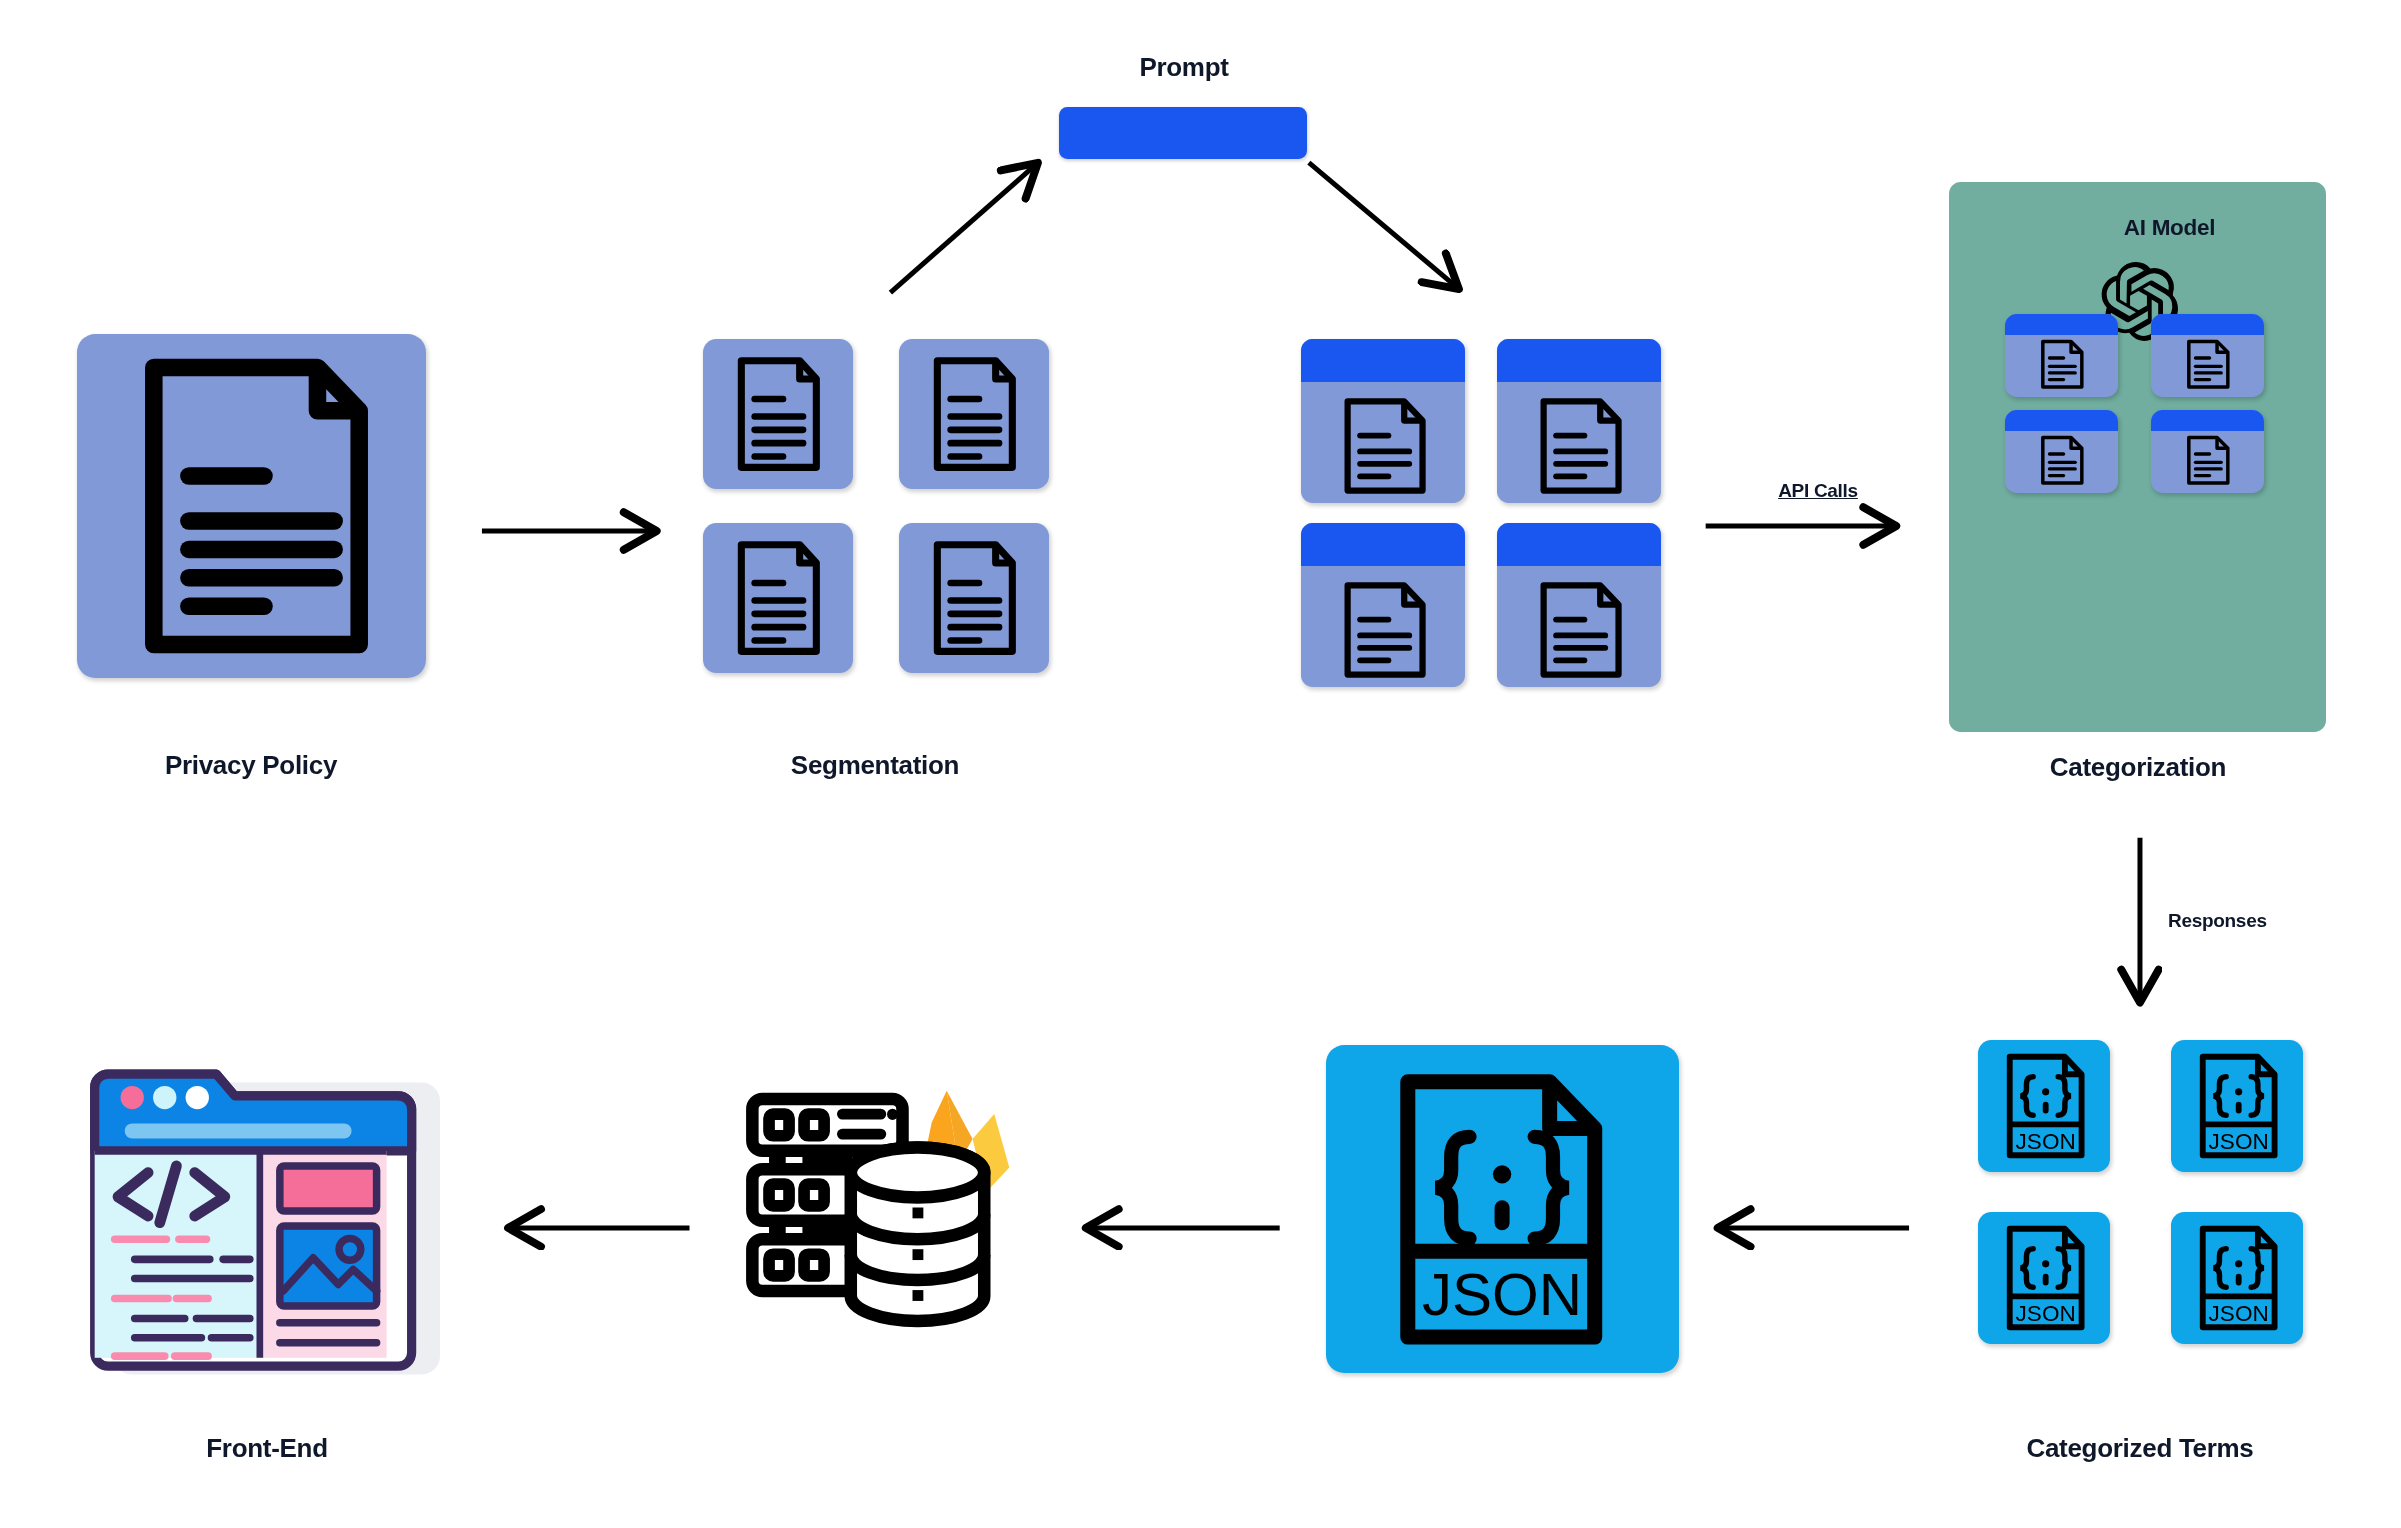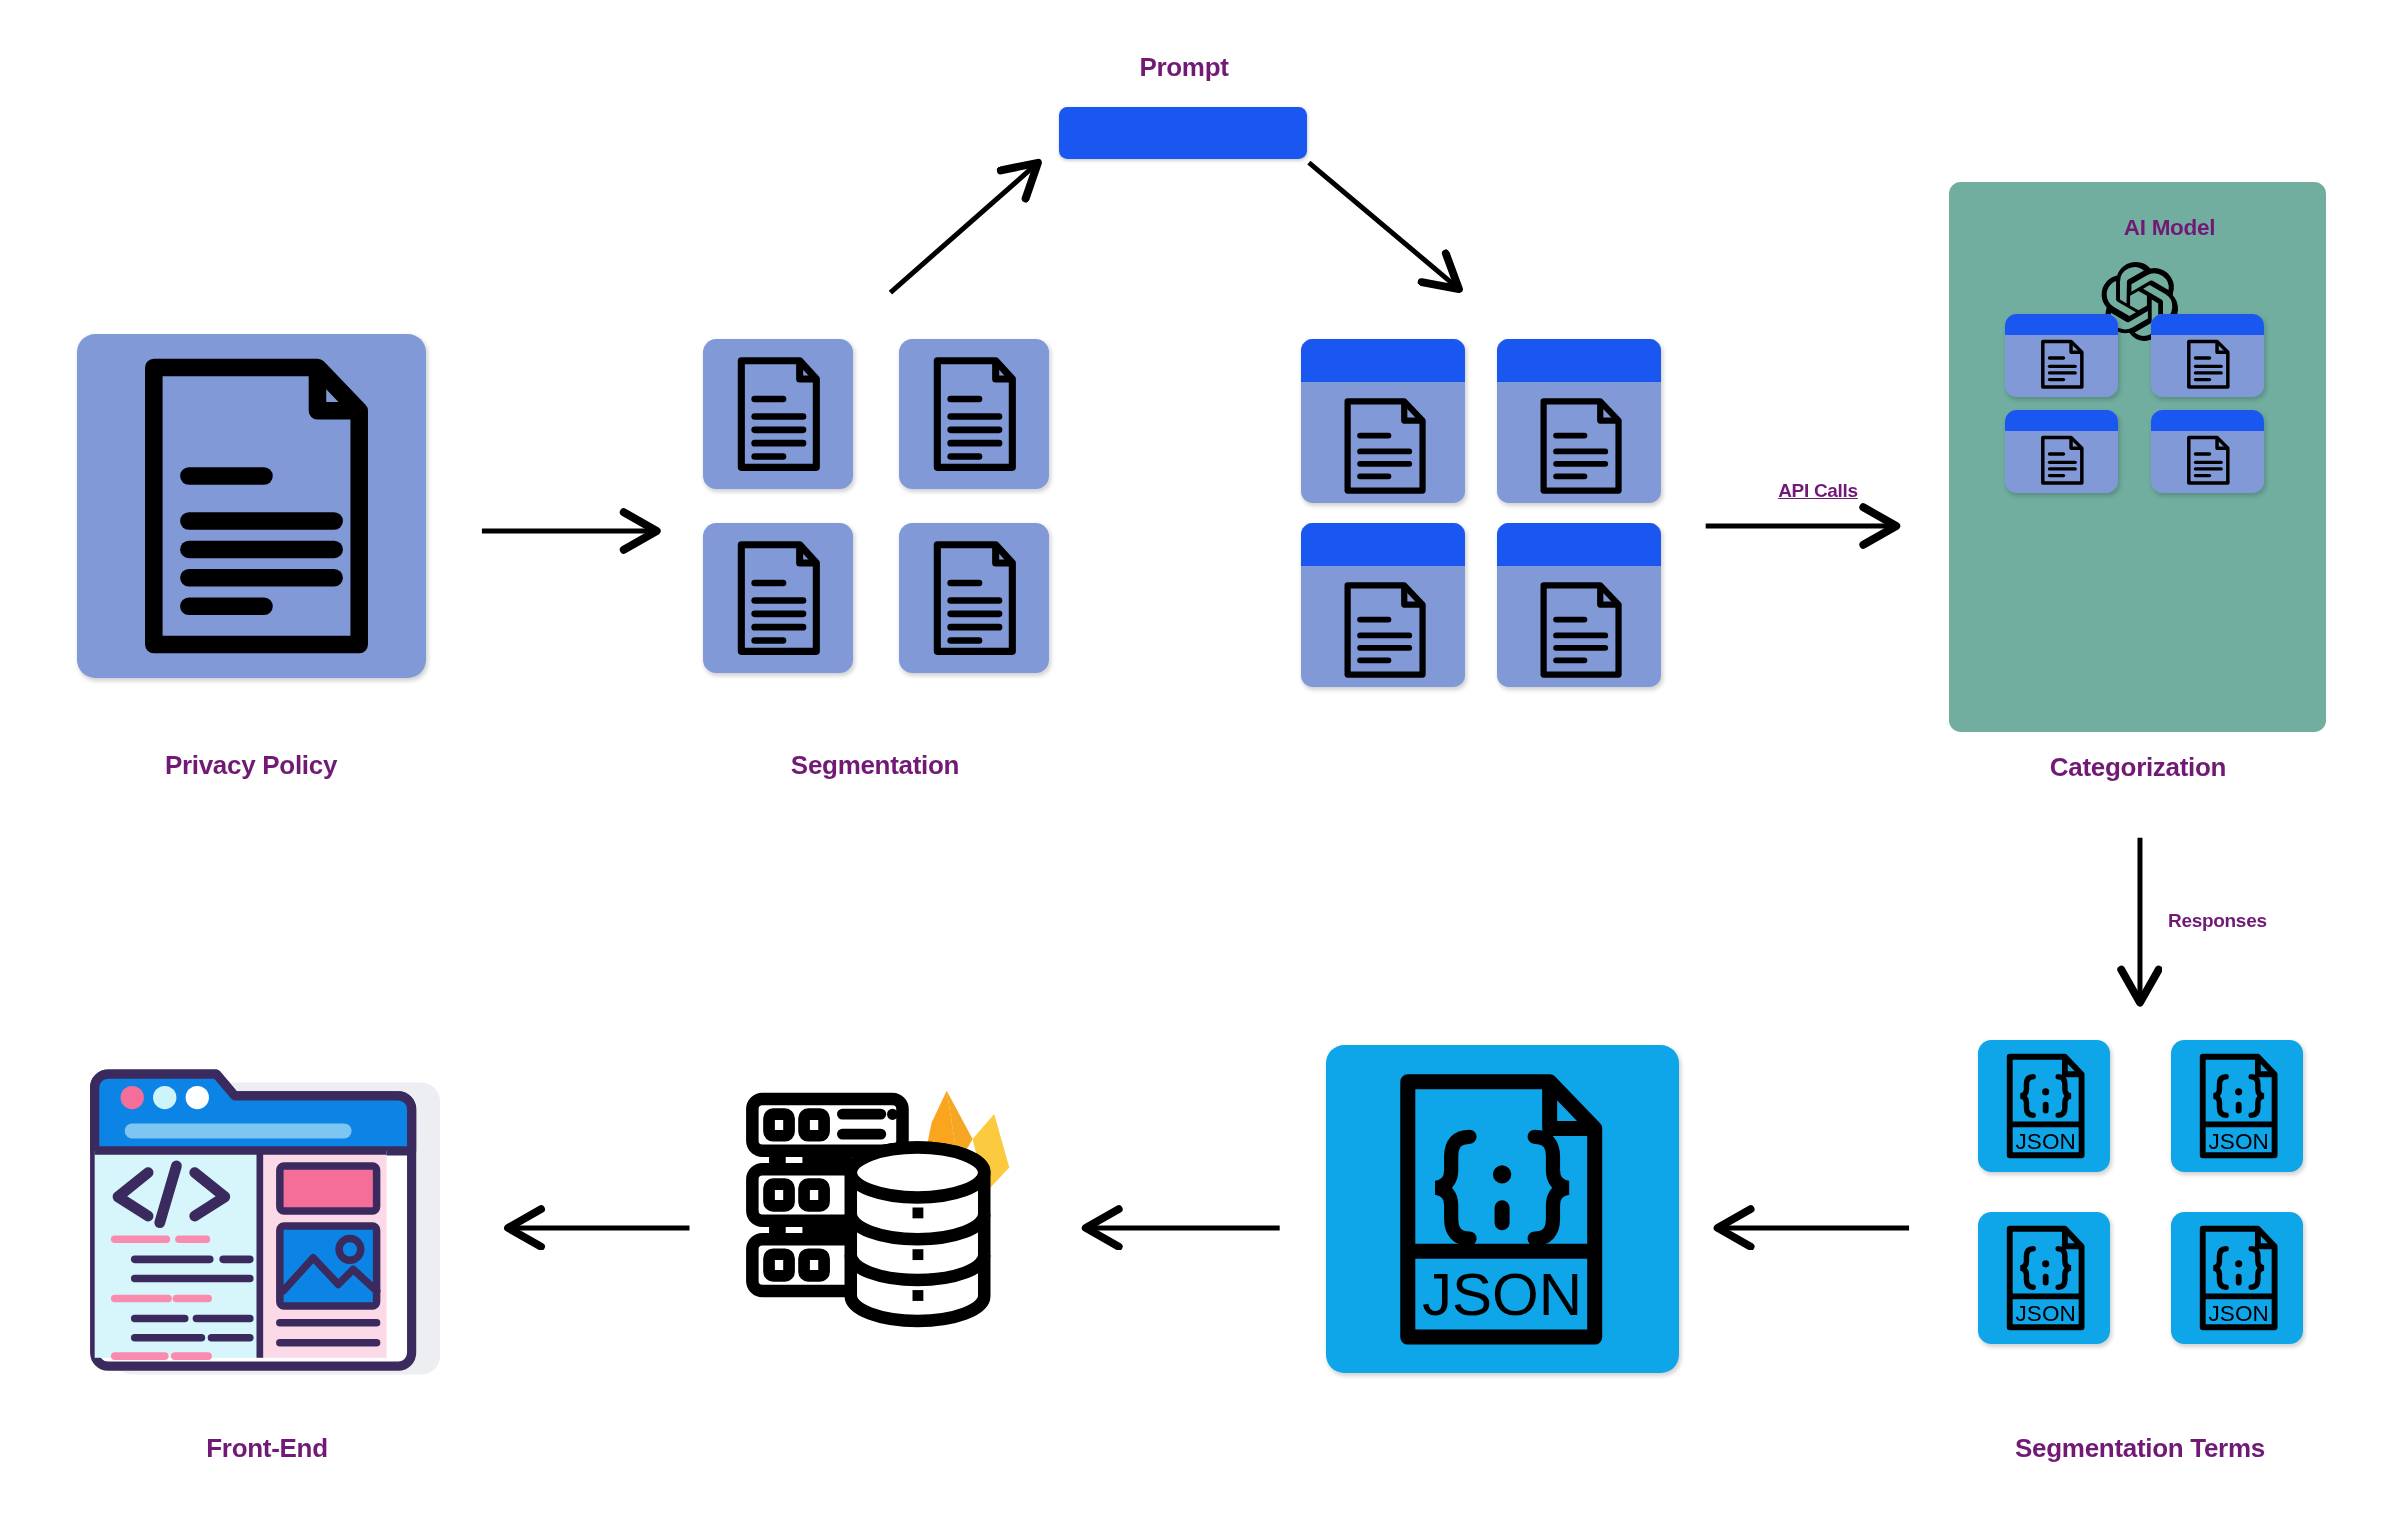--- a/index.html
+++ b/index.html
@@ -1,21 +1,21 @@
 <!DOCTYPE html>
 <html style="font-size:13.3px"><head>
 <meta charset="utf-8">
 <style>
   html,body{margin:0;padding:0;background:#ffffff;}
   body{width:2401px;height:1528px;position:relative;overflow:hidden;
        font-family:"Liberation Sans","DejaVu Sans",sans-serif;}
   .stage{position:absolute;left:0;top:0;width:2401px;height:1528px;}
 
   .node{position:absolute;}
-  .lbl{position:absolute;text-align:center;font-weight:bold;color:#701a75;
+  .lbl{position:absolute;text-align:center;font-weight:bold;color:#0f172a;
        line-height:1.22;letter-spacing:-0.3px;}
   .lbl-26{font-size:22.5px;}
   .lbl-30{font-size:26px;}
   .lbl-big{font-size:42px;letter-spacing:-0.8px;}
   .lbl-22{font-size:19px;}
 
   
   .tile{position:absolute;border-radius:13.3px;background:#8199d6;
         box-shadow:1.7px 2.5px 4.2px rgba(0,0,0,.18);}
   .tile-lg{border-radius:18.3px;}
@@ -297,21 +297,21 @@
       <path d="M38 20 H104 L124 41 V138 H38 Z" fill="none" stroke="#000" stroke-width="7" stroke-linejoin="round"></path>
       <path d="M104 20 V41 H124" fill="none" stroke="#000" stroke-width="7" stroke-linejoin="round"></path>
       <line x1="38" y1="101" x2="124" y2="101" stroke="#000" stroke-width="7"></line>
       <path d="M66 44 q-8 0 -8 9 v6 q0 7 -7 8 q7 1 7 8 v6 q0 9 8 9" fill="none" stroke="#000" stroke-width="6.5" stroke-linecap="round"></path>
       <path d="M96 44 q8 0 8 9 v6 q0 7 7 8 q-7 1 -7 8 v6 q0 9 -8 9" fill="none" stroke="#000" stroke-width="6.5" stroke-linecap="round"></path>
       <circle cx="81" cy="62" r="4.3" fill="#000"></circle>
       <rect x="77.5" y="74" width="7" height="14" rx="3.5" fill="#000"></rect>
       <text x="81" y="130" text-anchor="middle" font-family="'Liberation Sans',sans-serif" font-size="27" font-weight="400" fill="#000">JSON</text>
     </svg>
   </div>
-  <div class="lbl lbl-30" style="left:1965px;top:1433px;width:350px;">Segmentation Terms</div>
+  <div class="lbl lbl-30" style="left:1965px;top:1433px;width:350px;">Categorized Terms</div>
 
   <div class="tile tile-purple tile-lg" style="left:1326px;top:1045px;width:353px;height:328px;">
     <svg width="353" height="328" viewBox="0 0 423 393">
       <path d="M98 44 H268 L322 100 V350 H98 Z" fill="none" stroke="#000" stroke-width="18" stroke-linejoin="round"></path>
       <path d="M268 44 V100 H322" fill="none" stroke="#000" stroke-width="18" stroke-linejoin="round"></path>
       <line x1="98" y1="247" x2="322" y2="247" stroke="#000" stroke-width="18"></line>
       <path d="M172 110 q-22 0 -22 24 v16 q0 18 -18 21 q18 3 18 21 v16 q0 24 22 24" fill="none" stroke="#000" stroke-width="17" stroke-linecap="round"></path>
       <path d="M250 110 q22 0 22 24 v16 q0 18 18 21 q-18 3 -18 21 v16 q0 24 -22 24" fill="none" stroke="#000" stroke-width="17" stroke-linecap="round"></path>
       <circle cx="211" cy="155" r="11" fill="#000"></circle>
       <rect x="202" y="186" width="18" height="36" rx="9" fill="#000"></rect>

